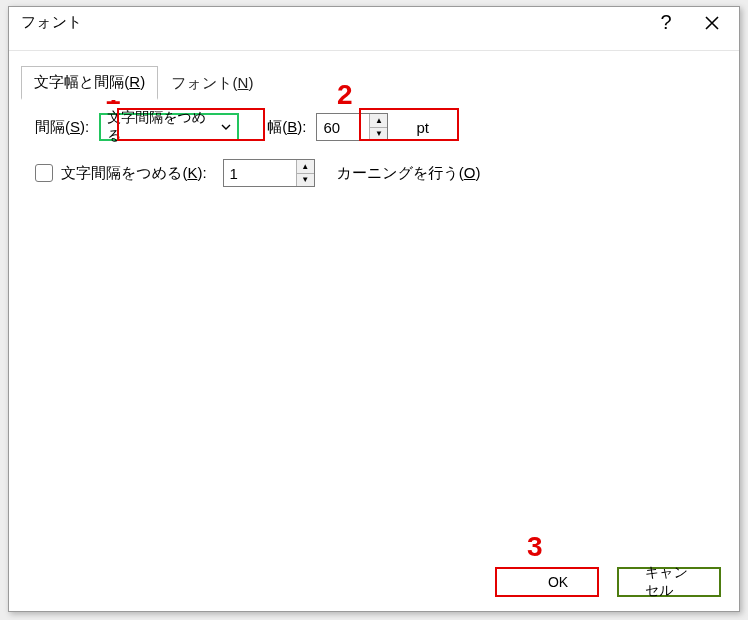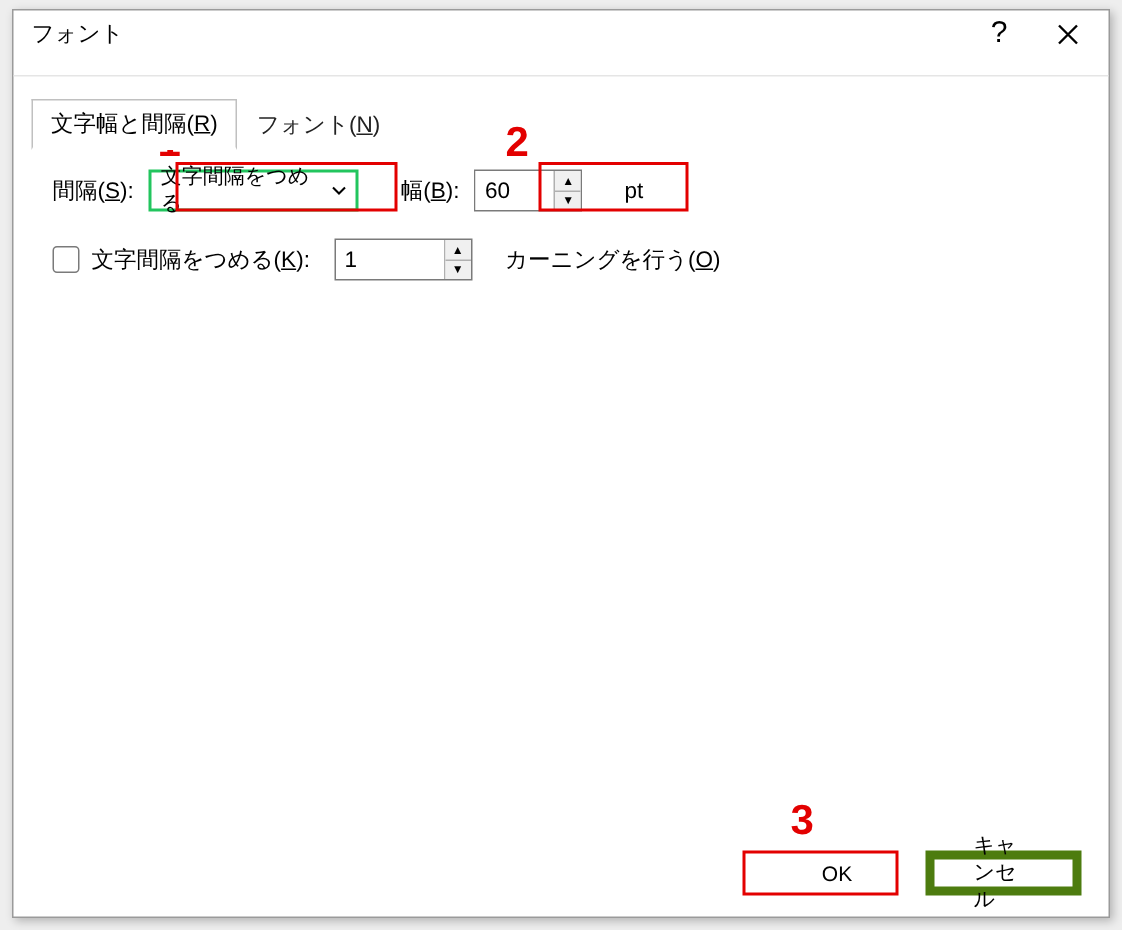--- a/index.html
+++ b/index.html
@@ -117,21 +117,21 @@
       height: 58px;
       display: flex;
       align-items: center;
       justify-content: flex-end;
       padding: 0 18px 0 0;
       gap: 18px;
     }
     .btn {
       height: 30px;
       padding: 0 26px;
-      border: 6px solid #4d7c0f;
+      border: 2px solid #4d7c0f;
       background: #fff;
       font-size: 14px;
       display: flex; align-items: center; justify-content: center;
     }
   </style>
 </head>
 <body>
 
 <div class="window">
 

